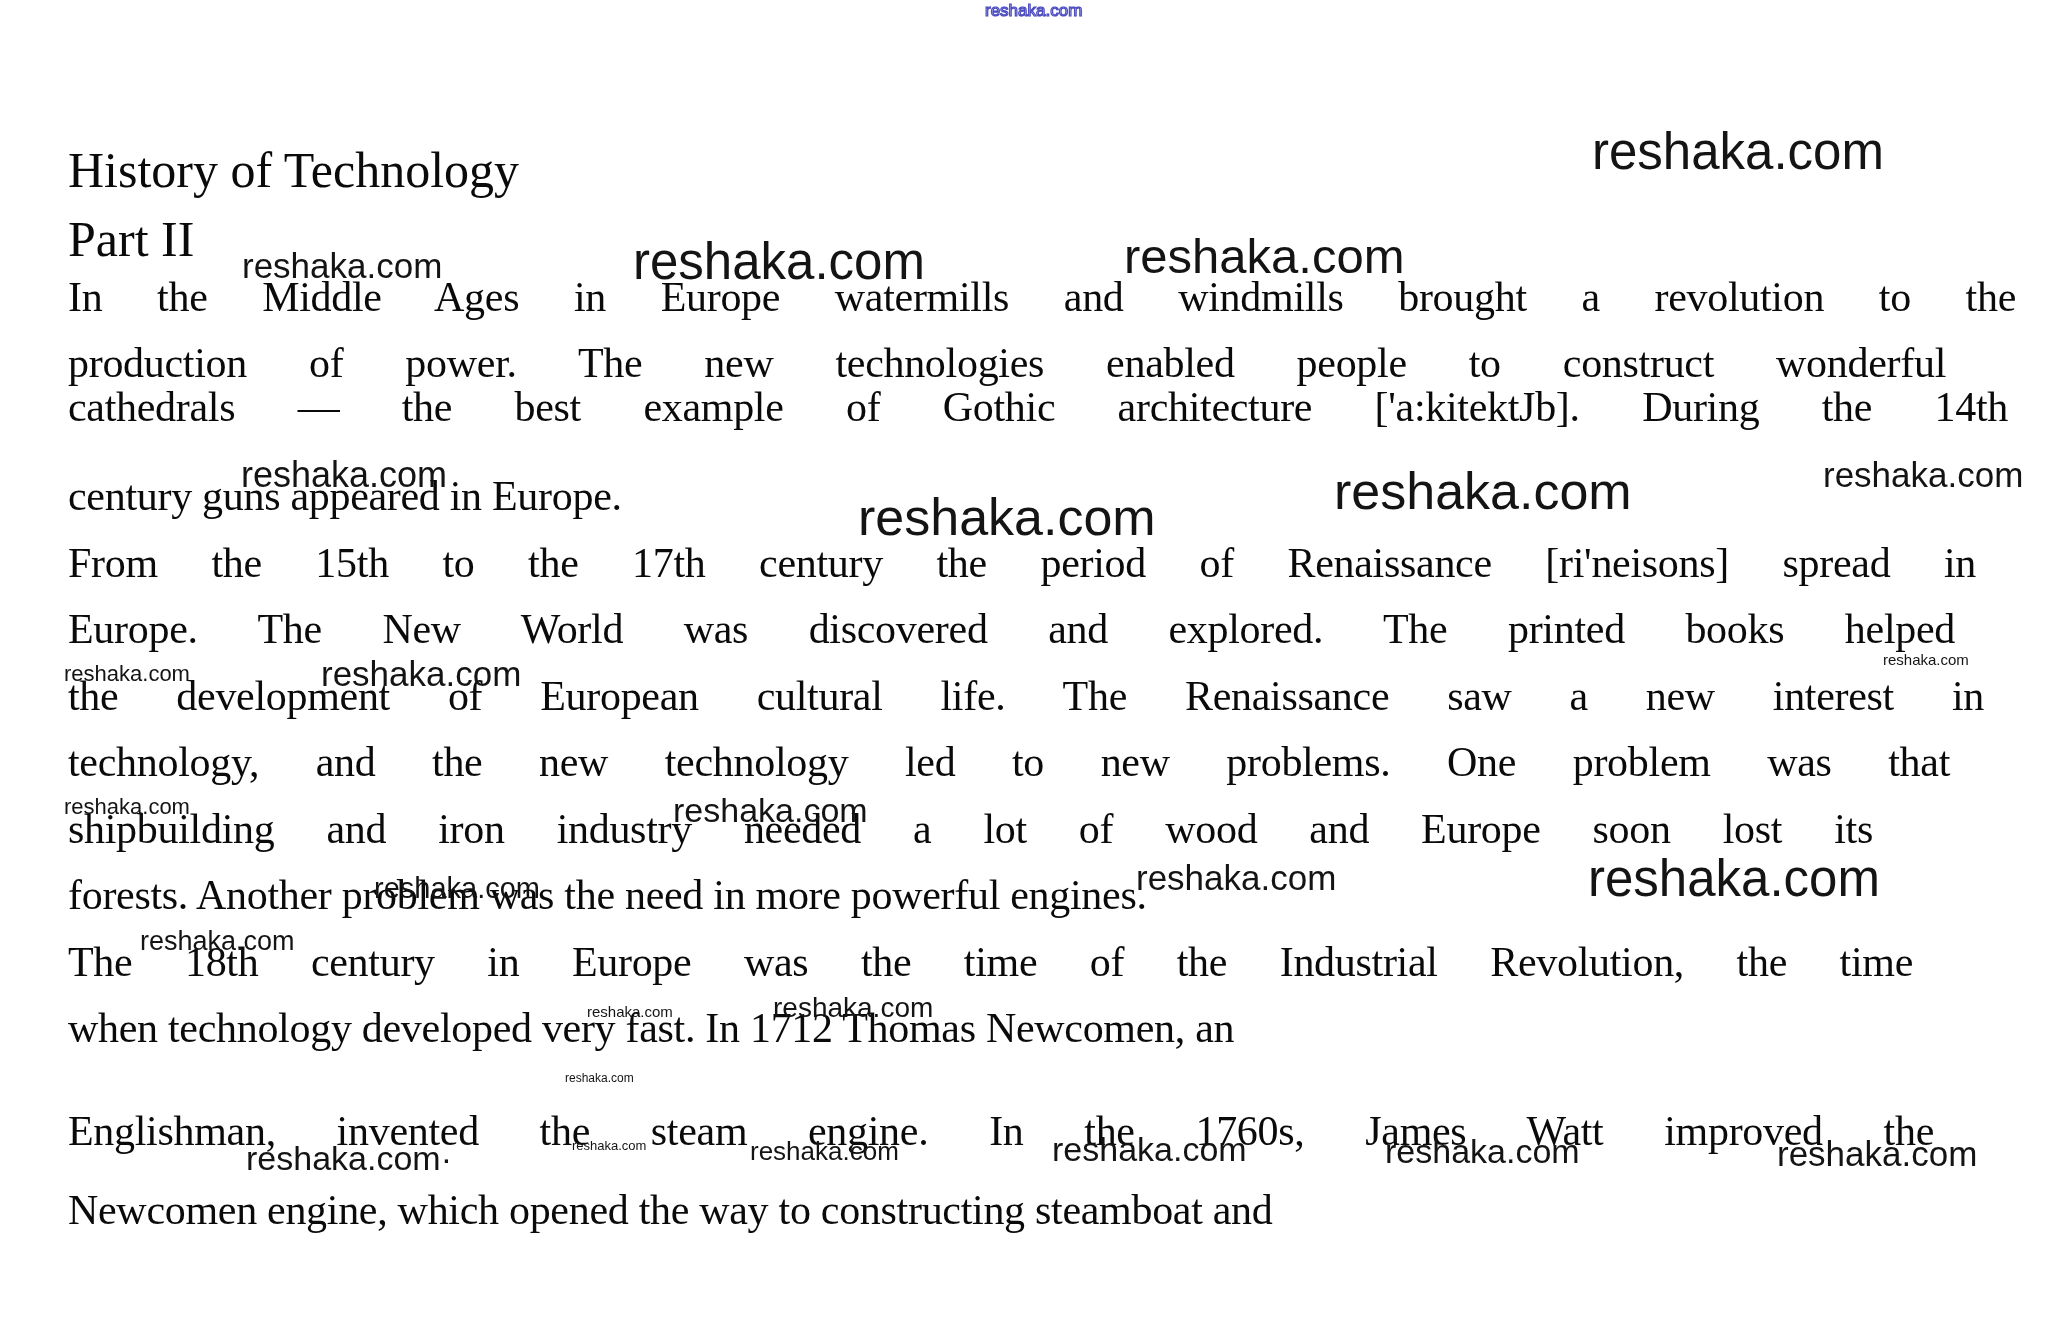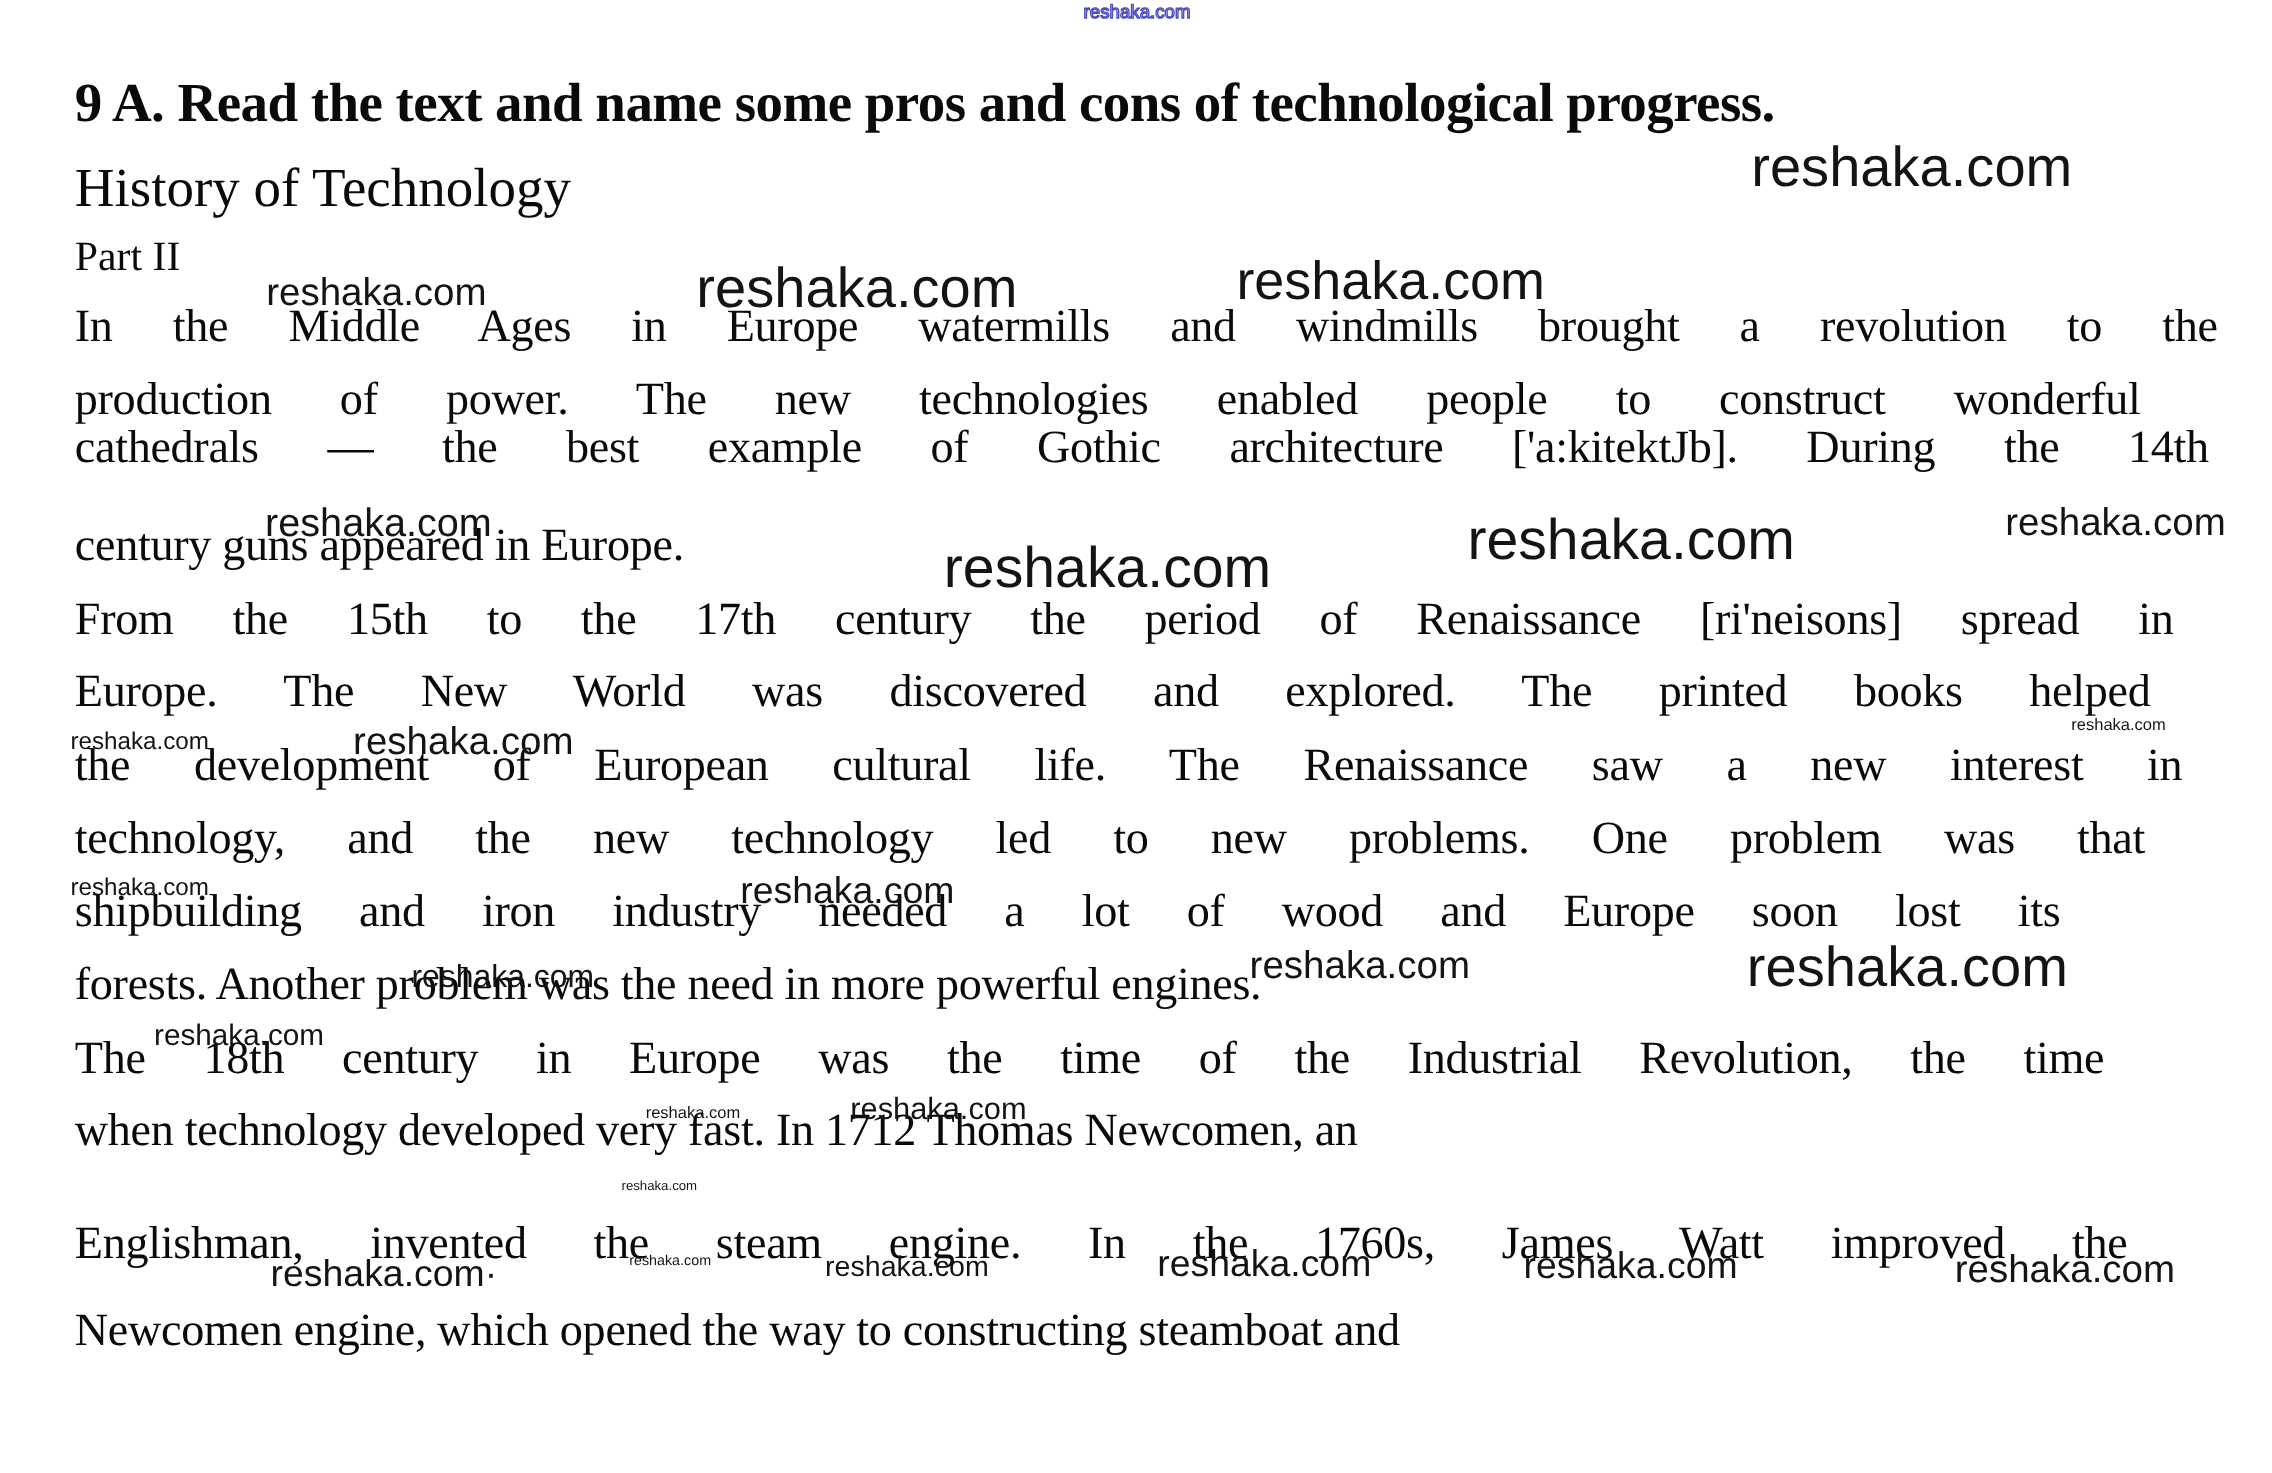--- a/index.html
+++ b/index.html
@@ -27,21 +27,21 @@
     left: 68px;
     top: 145px;
     font-size: 50px;
     line-height: 1;
     white-space: nowrap;
   }
   .part-label {
     position: absolute;
     left: 68px;
     top: 214px;
-    font-size: 38px;
+    font-size: 50px;
     line-height: 1;
     white-space: nowrap;
   }
   .line {
     position: absolute;
     left: 68px;
     font-size: 42px;
     line-height: 1;
     letter-spacing: -0.3px;
   }
@@ -62,21 +62,20 @@
   .wm-blue {
     color: #eeeeff;
     -webkit-text-stroke: 1.2px var(--wm-blue, #4d4dc0);
     text-shadow: 0 0 1px var(--wm-blue, #4d4dc0);
   }
 </style>
 </head>
 <body>
 
 <div class="page">
-  <div class="heading">9 A. Read the text and name some pros and cons of technological progress.</div>
   <div class="subheading">History of Technology</div>
   <div class="part-label">Part II</div>
 
   <div id="text-lines">
       <div class="line just" style="top: 276px; width: 1948px;">In the Middle Ages in Europe watermills and windmills brought a revolution to the</div>
       <div class="line just" style="top: 342px; width: 1878px;">production of power. The new technologies enabled people to construct wonderful</div>
       <div class="line just" style="top: 386px; width: 1940px;">cathedrals — the best example of Gothic architecture ['a:kitektJb]. During the 14th</div>
       <div class="line plain" style="top: 475px;">century guns appeared in Europe.</div>
       <div class="line just" style="top: 542px; width: 1908px;">From the 15th to the 17th century the period of Renaissance [ri'neisons] spread in</div>
       <div class="line just" style="top: 608px; width: 1887px;">Europe. The New World was discovered and explored. The printed books helped</div>

